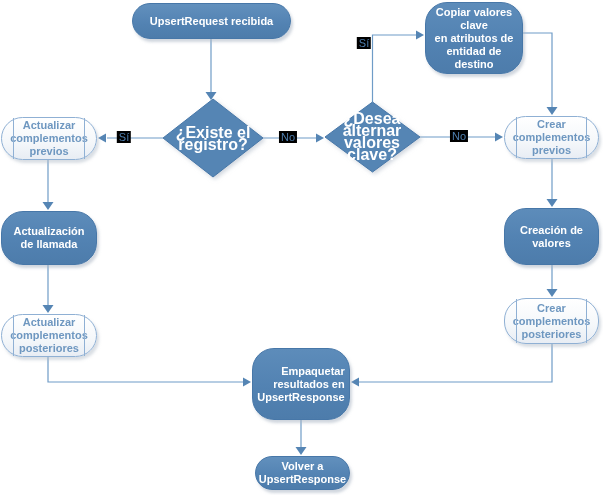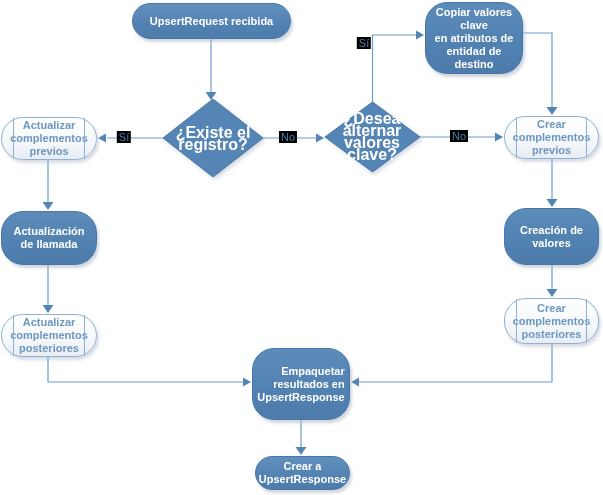--- a/index.html
+++ b/index.html
@@ -133,21 +133,21 @@
 posteriores</span>
   </div>
 
   <div class="node solid" style="left:252px;top:348px;width:98px;height:72px;text-align:right;">
     <span class="label">Empaquetar
 resultados en
 UpsertResponse</span>
   </div>
 
   <div class="node terminator" style="left:255px;top:456px;width:95px;height:34px;border-radius:17px;">
-    <span class="label">Crear a
+    <span class="label">Volver a
 UpsertResponse</span>
   </div>
 
   <span class="edge-label" style="left:124px;top:137px;">Sí</span>
   <span class="edge-label" style="left:288px;top:137px;">No</span>
   <span class="edge-label" style="left:364px;top:43px;">Sí</span>
   <span class="edge-label" style="left:459px;top:136px;">No</span>
 
 </div>
 

